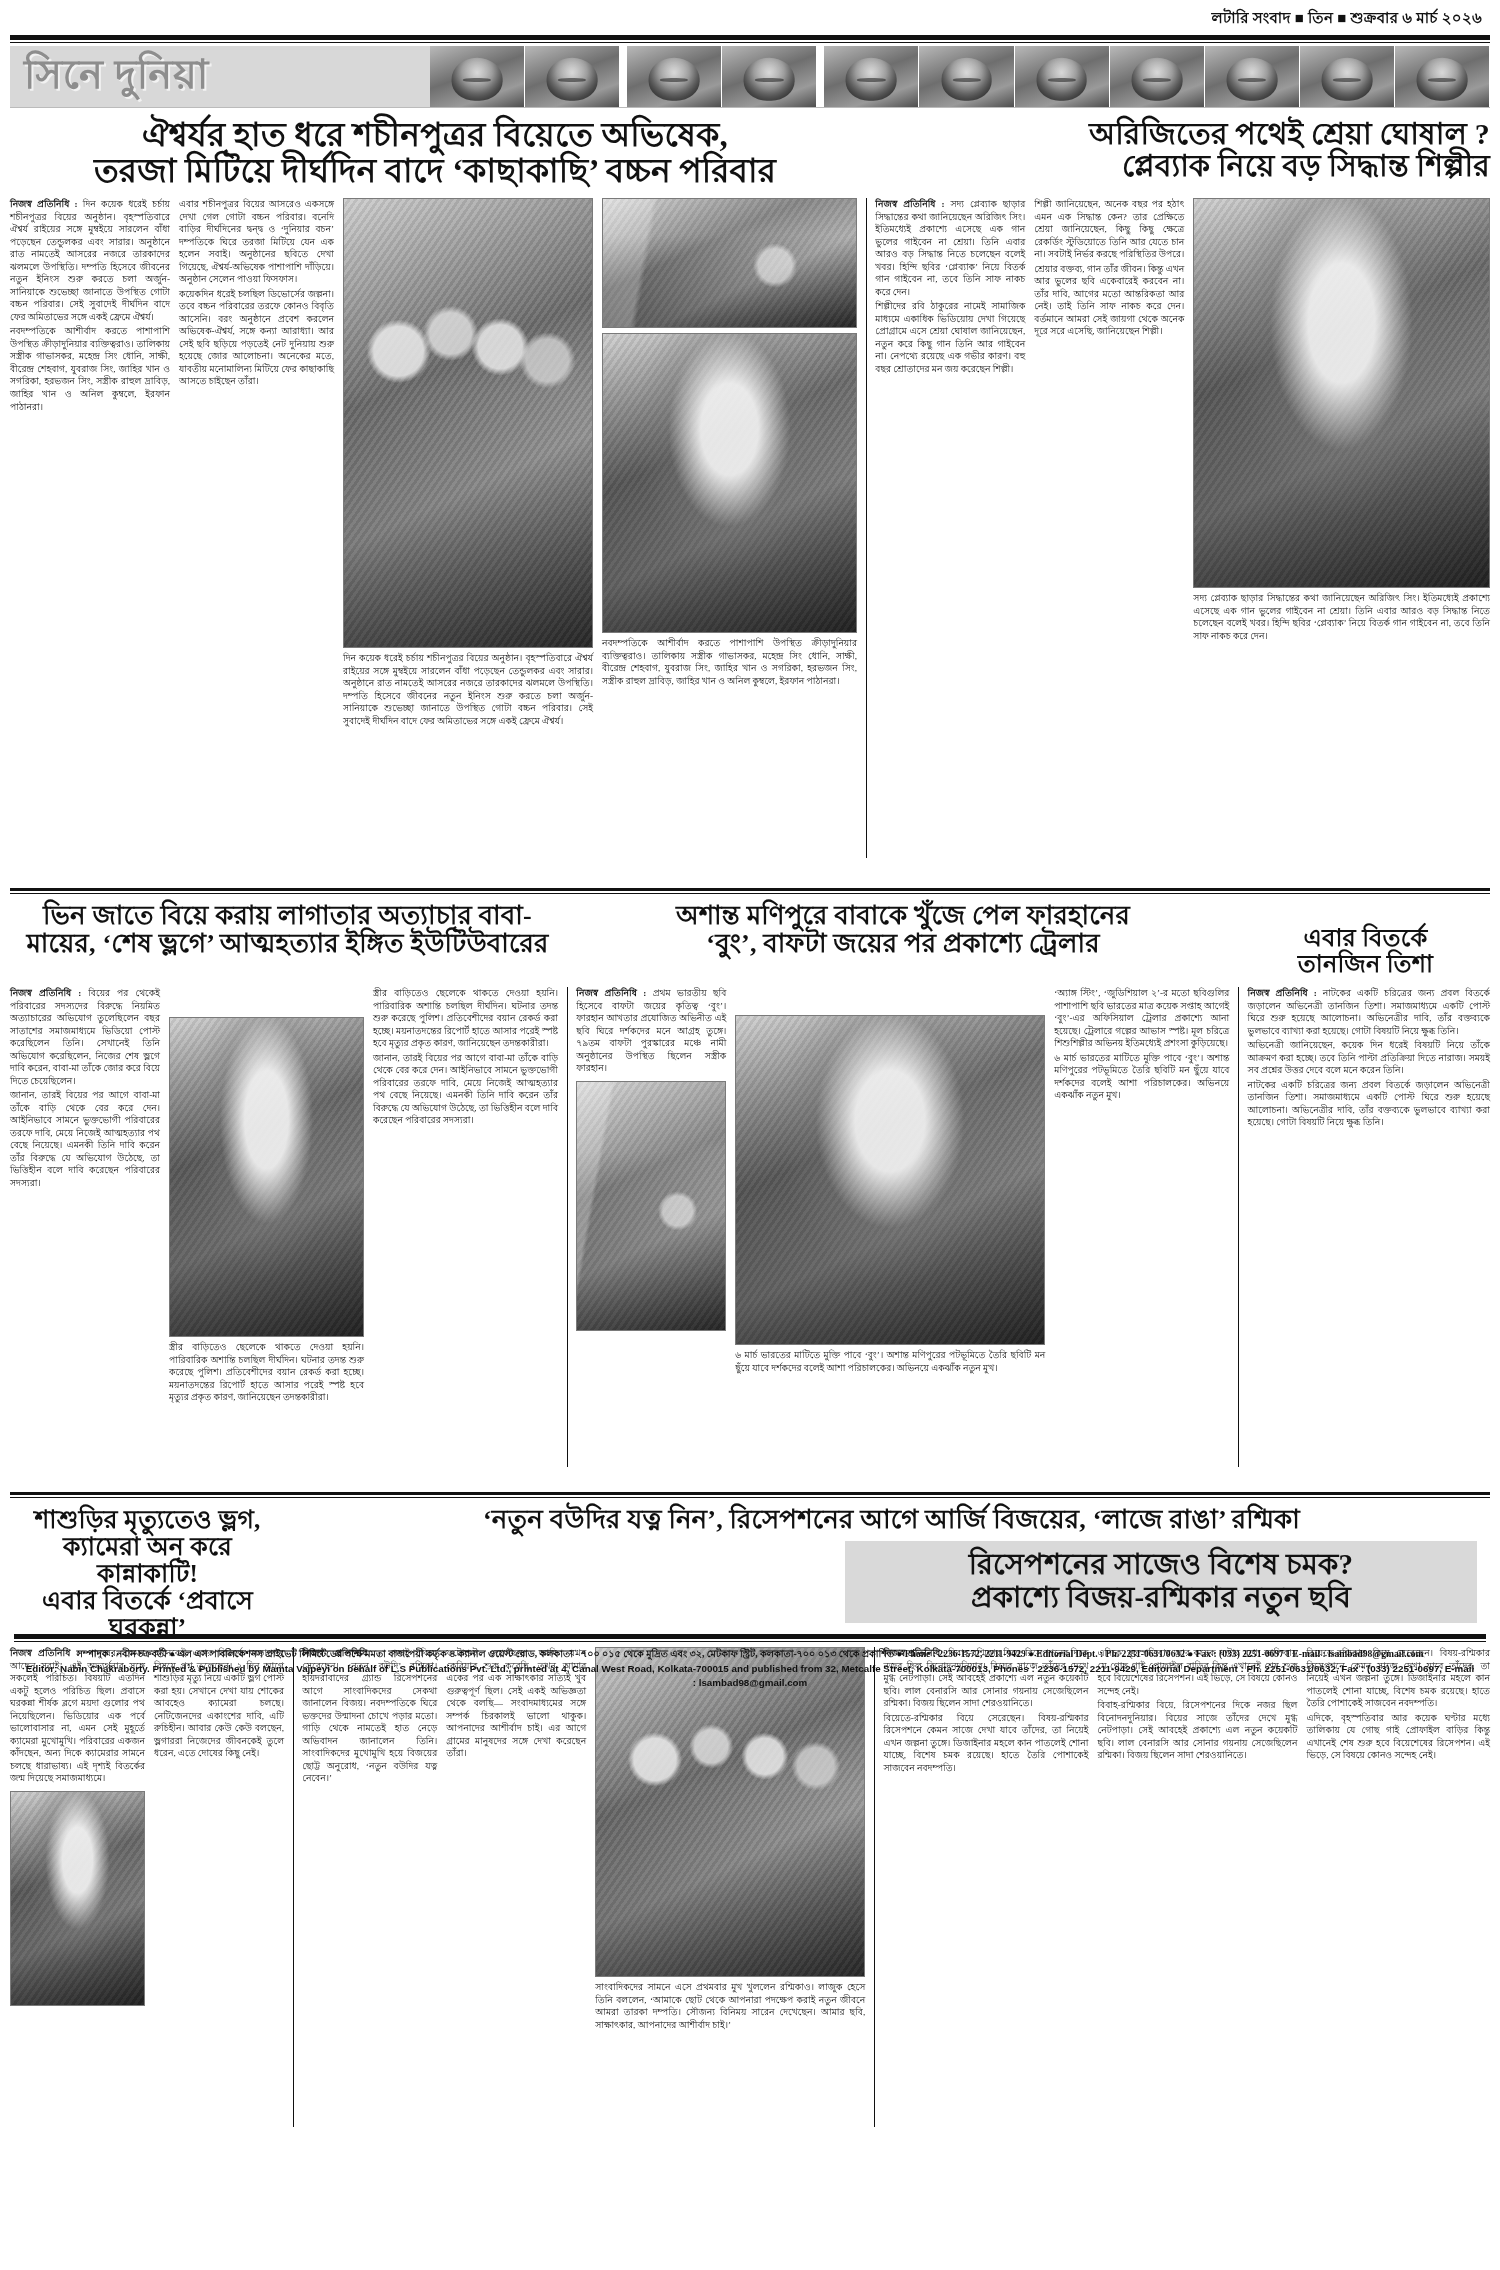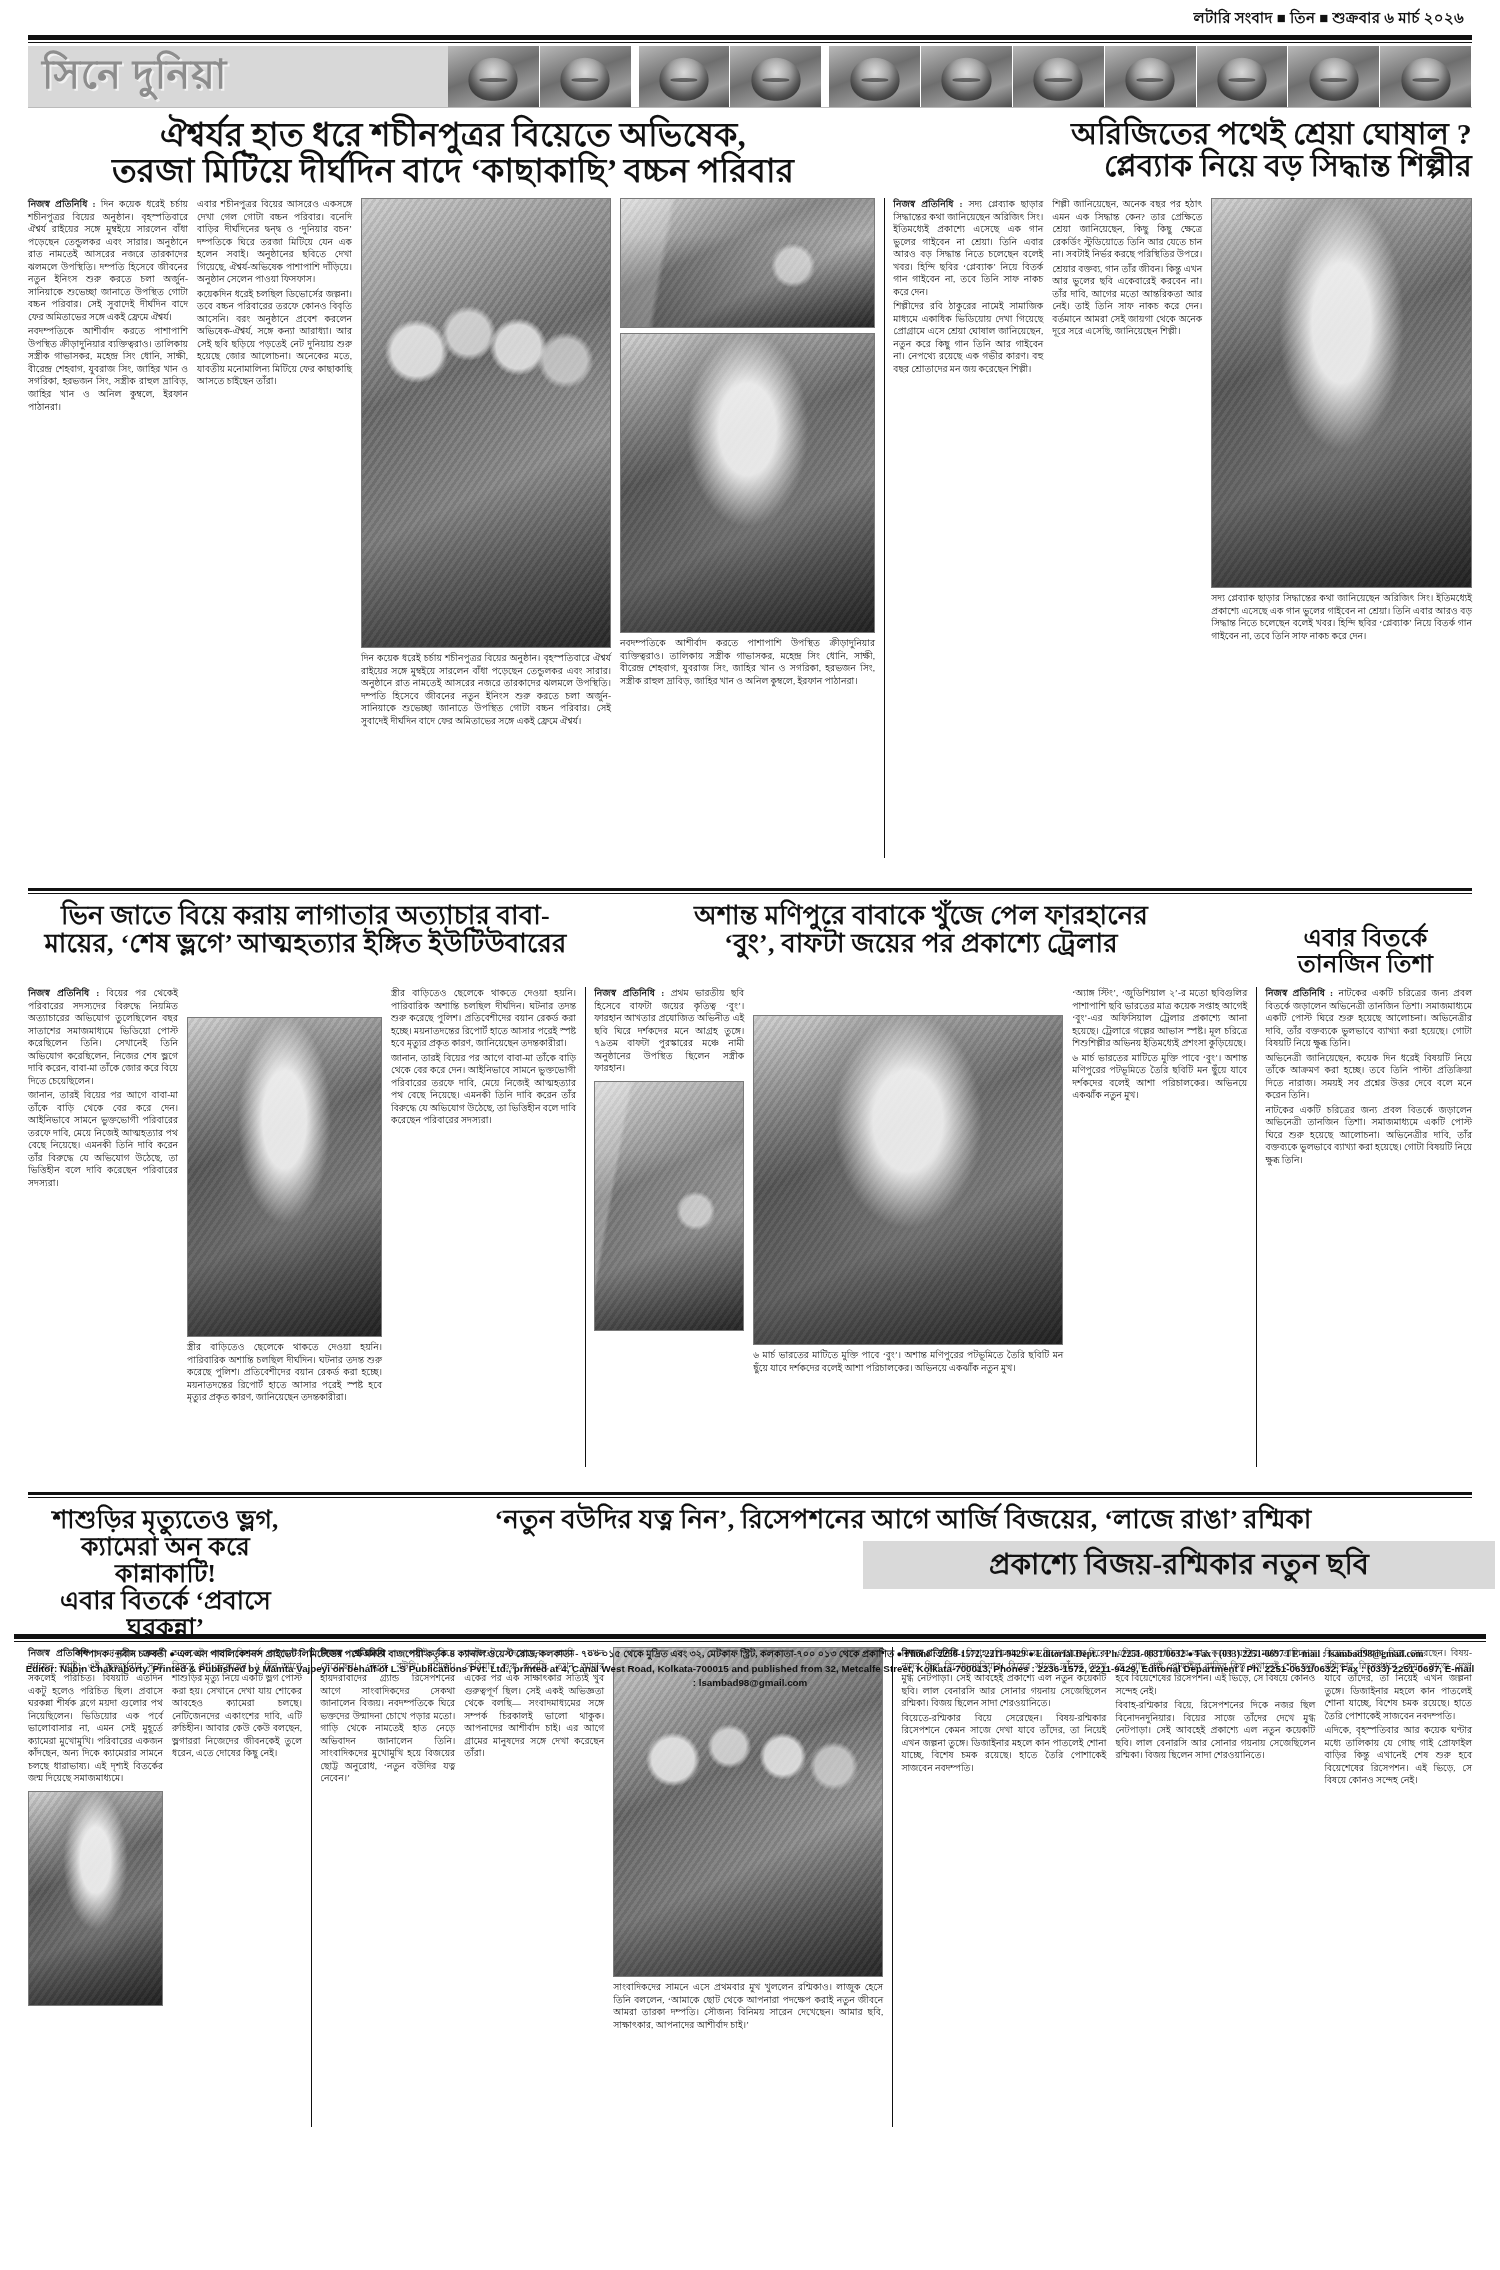--- a/index.html
+++ b/index.html
@@ -5,21 +5,21 @@
   * { box-sizing: border-box; }
   html, body { margin:0; padding:0; }
   body {
     width:1500px; height:2270px;
     background:#ffffff;
     font-family:"Liberation Serif", "DejaVu Serif", serif;
     color:#111;
     overflow:hidden;
     position:relative;
   }
-  .page { width:1500px; height:1697px; padding:0 28px; position:relative; }
+  .page { width:1500px; height:1697px; padding:0 10px; position:relative; }
 
   
   .dateline {
     text-align:right;
     font-size:15px;
     font-weight:bold;
     padding:6px 8px 4px 0;
     letter-spacing:.3px;
   }
   .rule-thick { height:5px; background:#111; margin:0 0 2px 0; }
@@ -320,20 +320,21 @@
 
   <div class="hl-row" style="margin-top:8px; align-items:flex-start;">
     <div class="hl" style="flex:0 0 275px; font-size:25px; text-align:center;">
       <div>শাশুড়ির মৃত্যুতেও ভ্লগ,</div>
       <div>ক্যামেরা অন করে কান্নাকাটি!</div>
       <div>এবার বিতর্কে ‘প্রবাসে ঘরকন্না’</div>
     </div>
     <div class="hl" style="flex:1 1 auto; font-size:26px; text-align:center;">
       <div>‘নতুন বউদির যত্ন নিন’, রিসেপশনের আগে আর্জি বিজয়ের, ‘লাজে রাঙা’ রশ্মিকা</div>
       <div class="hl-shaded" style="margin:7px 0 0 552px; width:632px;">
+        <div>রিসেপশনের সাজেও বিশেষ চমক?</div>
         <div>প্রকাশ্যে বিজয়-রশ্মিকার নতুন ছবি</div>
       </div>
     </div>
   </div>
 
   <div class="cols" style="height:495px; align-items:flex-start; margin-top:6px;">
 
     <div style="flex:0 0 135px;">
       <div class="col">
         <p><span class="byline">নিজস্ব প্রতিনিধি :</span>

